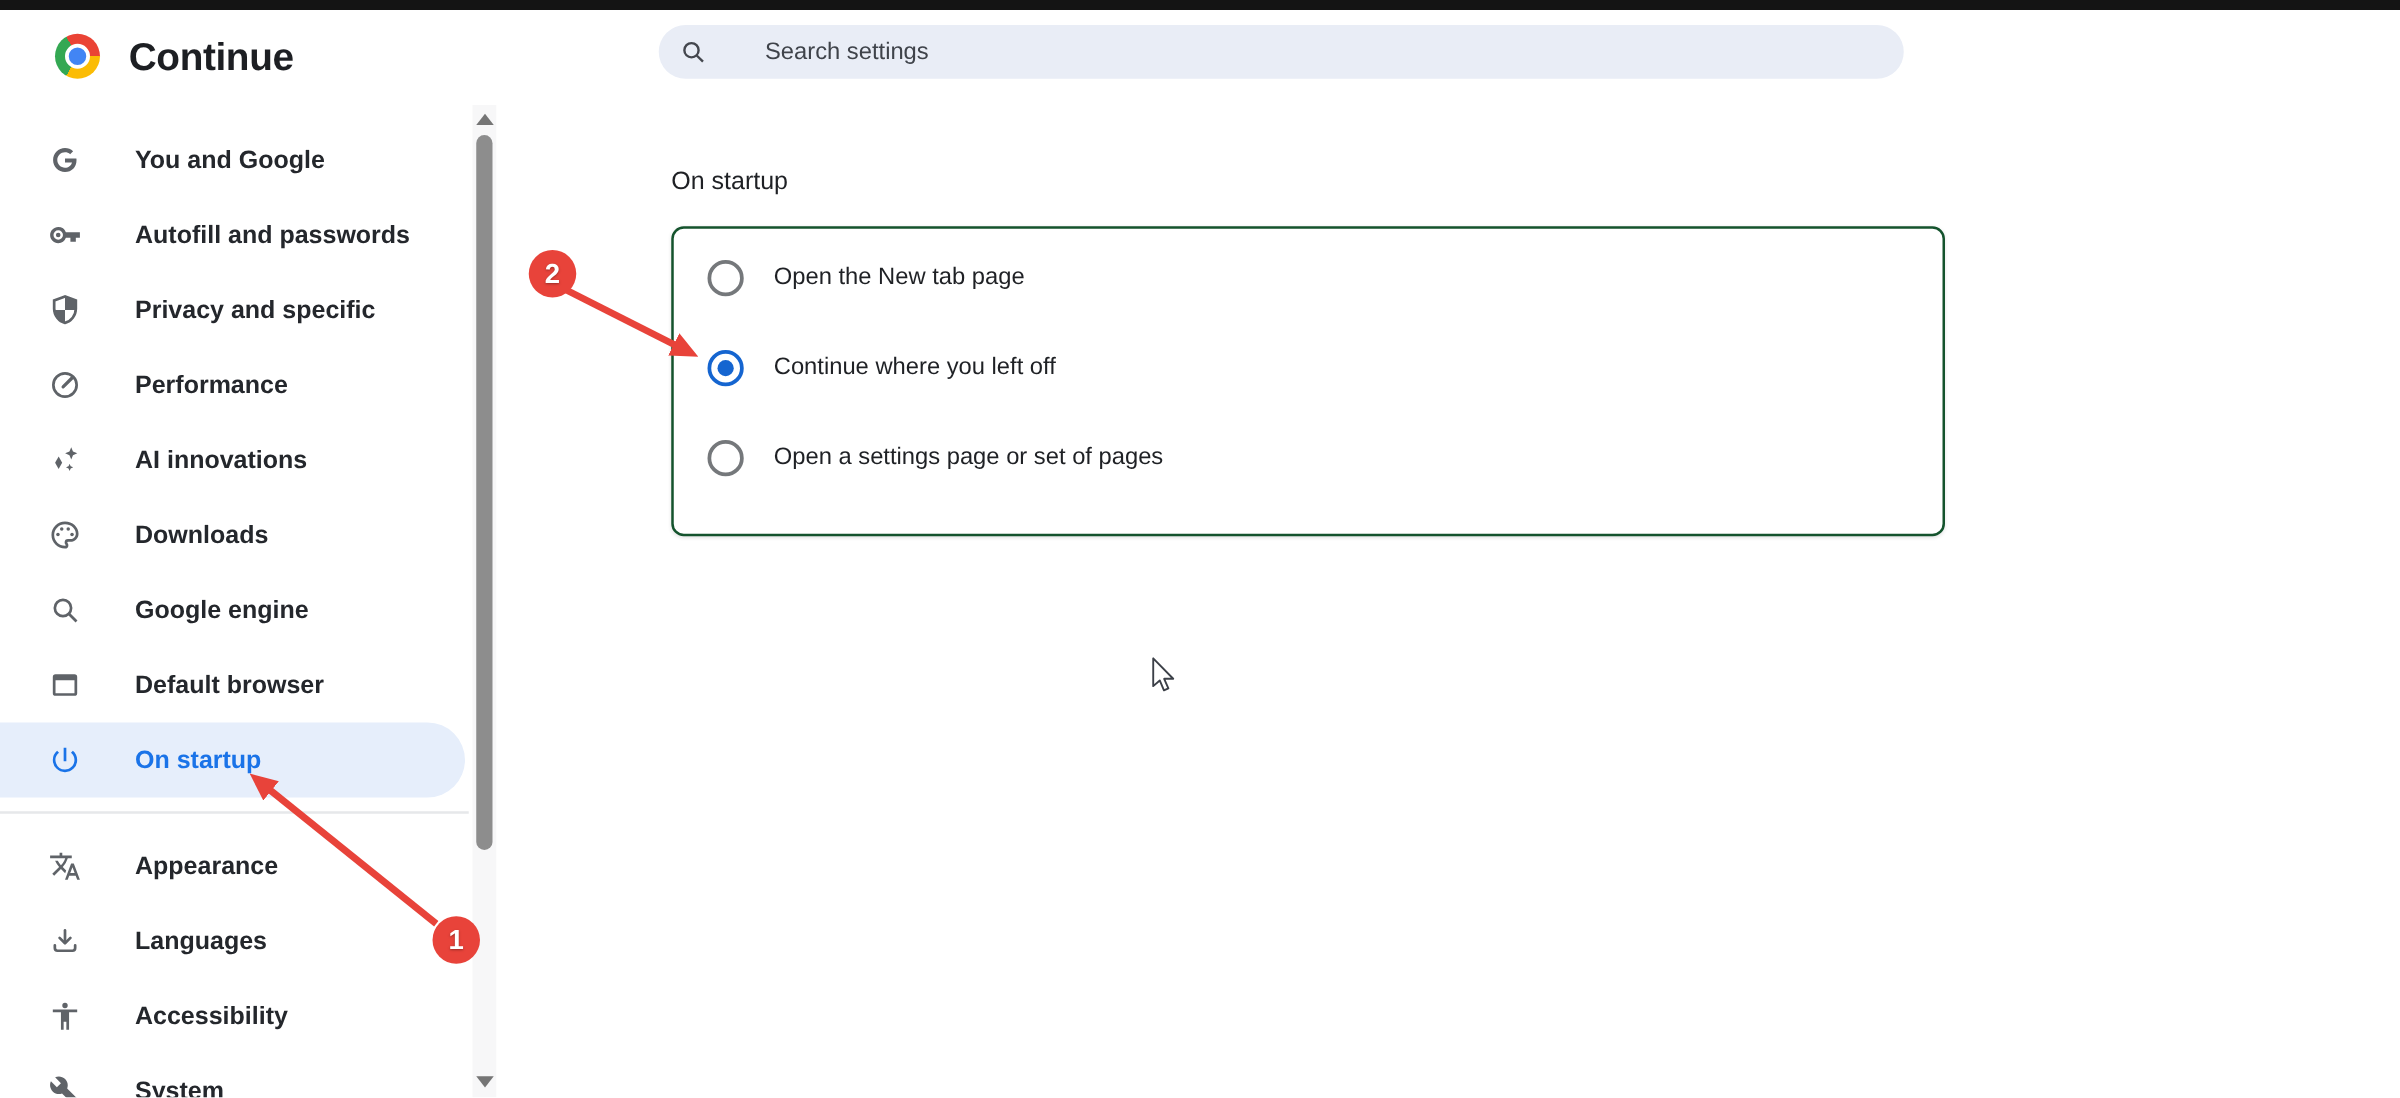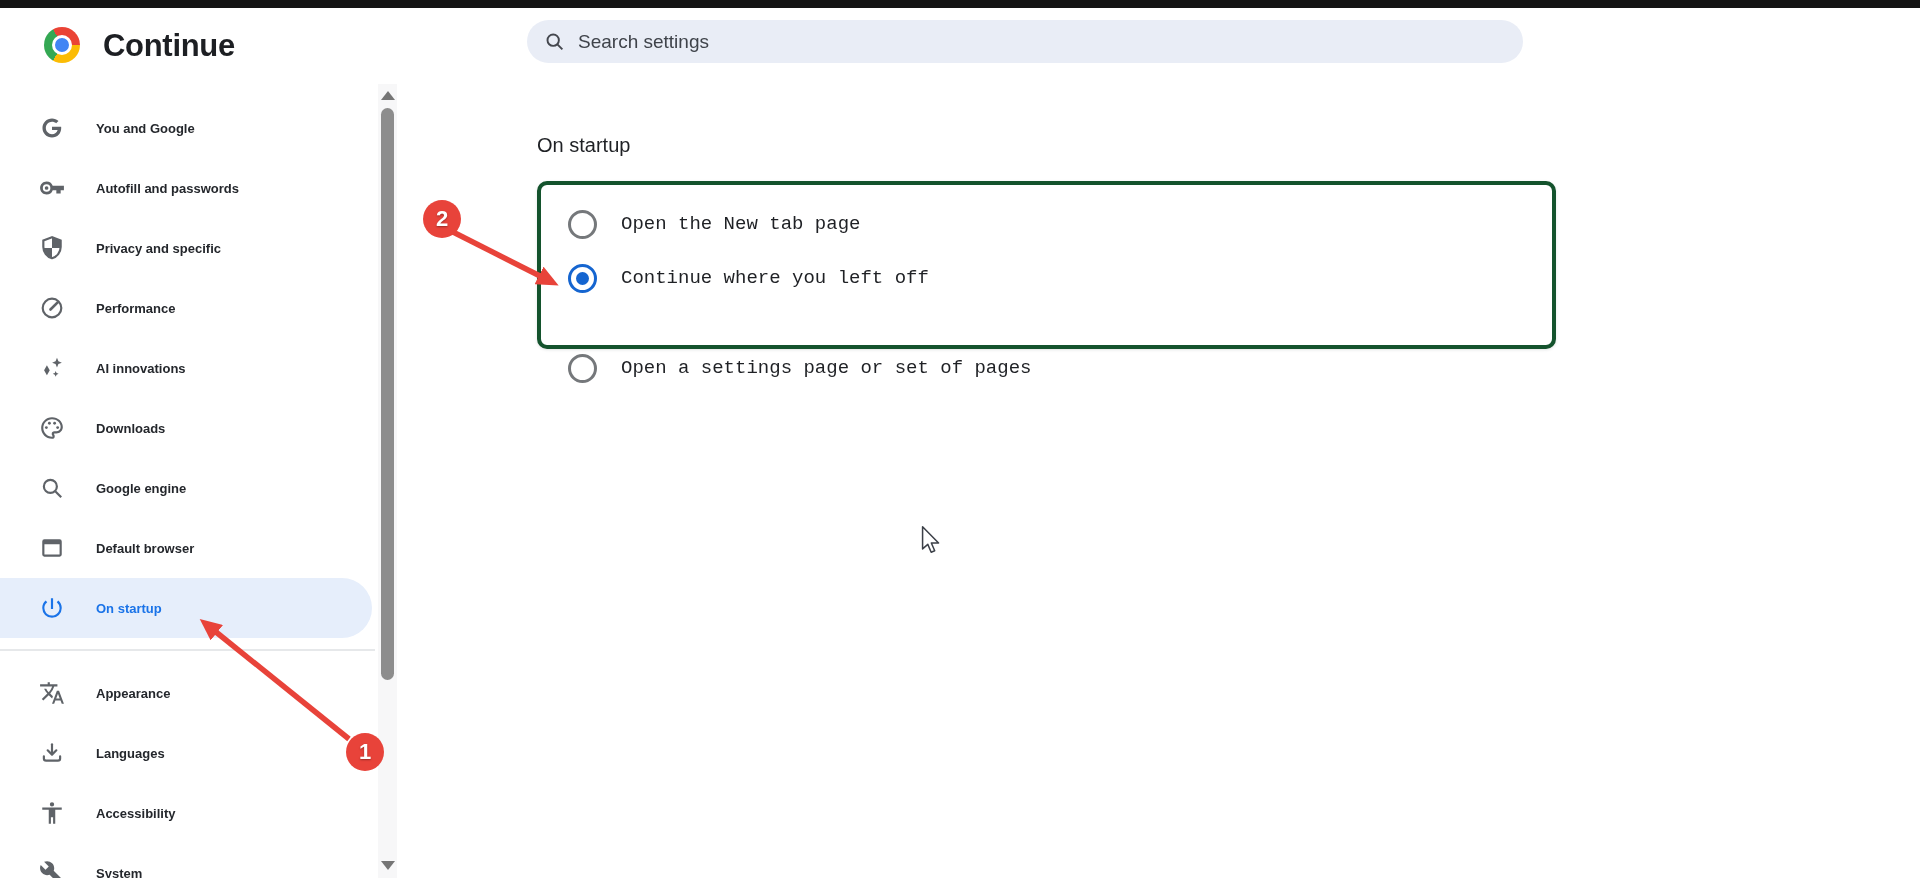--- a/index.html
+++ b/index.html
@@ -13,46 +13,46 @@
 
   .top-edge{position:absolute;left:0;top:0;width:1920px;height:8px;background:#141414;}
 
   
   .logo{position:absolute;left:44px;top:27px;width:36px;height:36px;border-radius:50%;
         background:conic-gradient(#ea4335 0 90deg,#fbbc05 90deg 210deg,#34a853 210deg 330deg,#ea4335 330deg 360deg);}
   .logo::after{content:"";position:absolute;inset:8px;border-radius:50%;background:#4285f4;border:3.5px solid #fff;}
   .page-title{position:absolute;left:103px;top:27px;height:38px;display:flex;align-items:center;
         font-size:31px;font-weight:600;color:#1d1f23;letter-spacing:-.3px;}
   .searchbar{position:absolute;left:527px;top:20px;width:996px;height:43px;border-radius:22px;
-        background:var(--search-bg);display:flex;align-items:center;padding-left:17px;}
+        background:var(--search-bg);display:flex;align-items:center;padding-left:17px;gap:34px;}
   .searchbar svg{flex:0 0 auto;}
   .searchbar input{border:none;outline:none;background:transparent;margin-left:13px;width:880px;
         font-family:inherit;font-size:19px;color:#3f434a;}
   .searchbar input::placeholder{color:#3f434a;opacity:1;}
 
   
   .nav-item{position:absolute;left:0;width:372px;height:60px;display:flex;align-items:center;cursor:pointer;}
   .nav-item .nav-icon{position:absolute;left:39px;width:26px;height:26px;color:var(--icon-gray);}
-  .nav-item .nav-label{position:absolute;left:96px;font-size:13px;font-weight:600;color:#24272c;}
+  .nav-item .nav-label{position:absolute;left:108px;font-size:20px;font-weight:600;color:#24272c;}
   .nav-item.selected{background:var(--selected-bg);border-radius:0 30px 30px 0;}
   .nav-item.selected .nav-icon,.nav-item.selected .nav-label{color:var(--accent-blue);}
   .nav-divider{position:absolute;left:0;top:649px;width:375px;height:2px;background:#e6e8ea;}
 
   
   .sb-track{position:absolute;left:378px;top:84px;width:19px;height:794px;background:#f7f7f8;}
   .sb-thumb{position:absolute;left:381px;top:108px;width:13px;height:572px;border-radius:7px;background:#8d8d8d;cursor:pointer;}
   .sb-up{position:absolute;left:381px;top:91px;width:0;height:0;cursor:pointer;
         border-left:7px solid transparent;border-right:7px solid transparent;border-bottom:9px solid #757575;}
   .sb-down{position:absolute;left:381px;top:861px;width:0;height:0;cursor:pointer;
         border-left:7px solid transparent;border-right:7px solid transparent;border-top:9px solid #757575;}
 
   
   .section-title{position:absolute;left:537px;top:134px;font-size:20px;color:#1f2125;}
-  .card{position:absolute;left:537px;top:181px;width:1019px;height:168px;background:#fff;
-        border:4px solid #14532d;border-radius:10px;box-shadow:0 1px 3px rgba(60,64,67,.14);font-family:Liberation Mono, monospace;}
+  .card{position:absolute;left:537px;top:181px;width:1019px;height:248px;background:#fff;
+        border:2px solid #14532d;border-radius:10px;box-shadow:0 1px 3px rgba(60,64,67,.14);}
   .opt-row{position:absolute;left:0;width:100%;height:72px;display:flex;align-items:center;cursor:pointer;}
   .radio{position:absolute;left:27px;width:29px;height:29px;border-radius:50%;background:#fff;border:3px solid #75787b;}
   .opt-row.selected .radio{border:3.5px solid var(--radio-blue);}
   .opt-row.selected .radio::after{content:"";position:absolute;left:50%;top:50%;width:13px;height:13px;
         margin:-6.5px 0 0 -6.5px;border-radius:50%;background:var(--radio-blue);}
   .opt-label{position:absolute;left:80px;font-size:19px;color:#1f2125;}
 
   
   .badge{position:absolute;width:38px;height:38px;border-radius:50%;background:var(--annotation-red);
         color:#fff;font-size:22px;font-weight:700;display:flex;align-items:center;justify-content:center;
@@ -184,21 +184,21 @@
   <div class="sb-thumb"></div>
   <div class="sb-down"></div>
 
   <div class="section-title">On startup</div>
 
   <div class="card">
     <div class="opt-row" style="top:3px">
       <span class="radio"></span>
       <span class="opt-label">Open the New tab page</span>
     </div>
-    <div class="opt-row selected" style="top:57px">
+    <div class="opt-row selected" style="top:75px">
       <span class="radio"></span>
       <span class="opt-label">Continue where you left off</span>
     </div>
     <div class="opt-row" style="top:147px">
       <span class="radio"></span>
       <span class="opt-label">Open a settings page or set of pages</span>
     </div>
   </div>
 
   <svg class="overlay" viewBox="0 0 1920 878">

